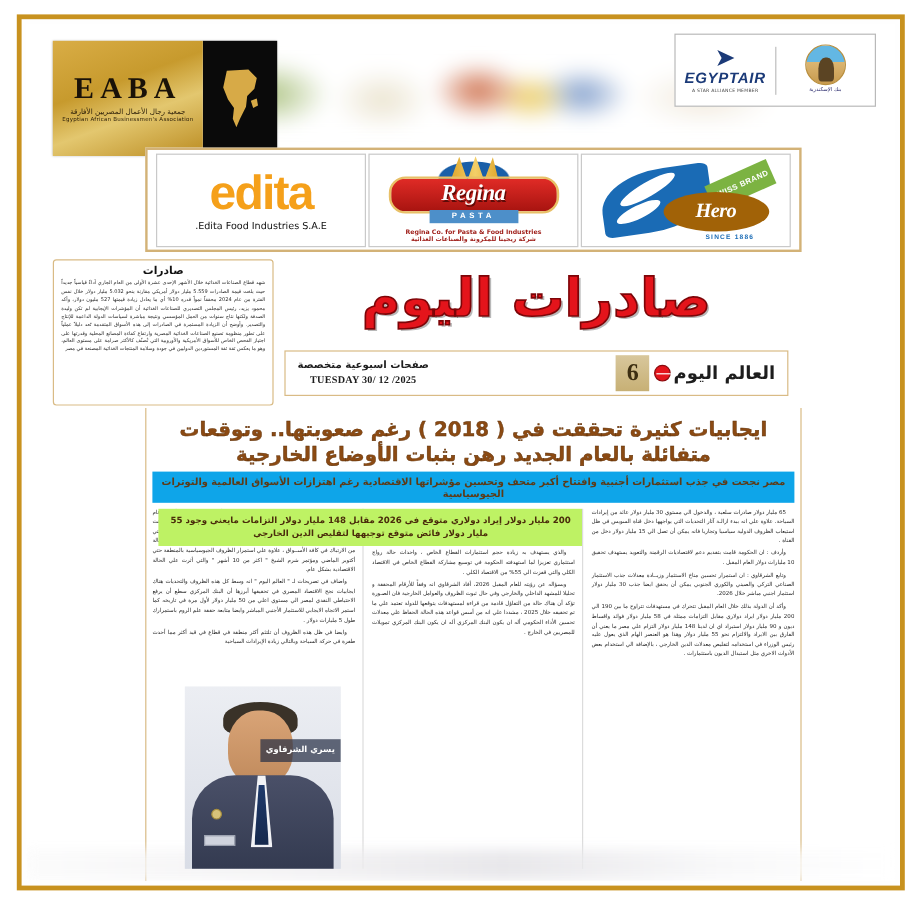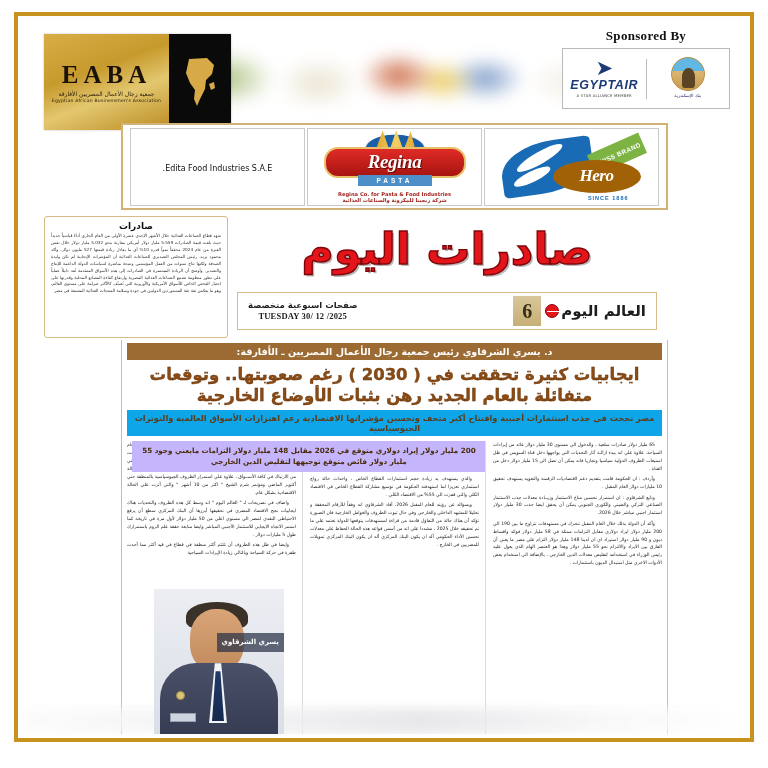--- a/index.html
+++ b/index.html
@@ -291,21 +291,21 @@
     flex:1; position:relative;
     font-size:4.6px; line-height:1.72; color:#1e1e1e;
     text-align:justify; overflow:hidden;
   }
   .col + .col{ border-right:1px solid #dcdcdc; padding-right:6px; }
   .col p{ margin-bottom:2.5px; text-indent:7px; }
 
   
   .pullquote{
     position:absolute; right:33%; top:0; width:66%;
-    background:#c4b5fd; color:#4a2c0b;
+    background:#bef264; color:#4a2c0b;
     font-size:7.2px; font-weight:bold; line-height:1.55;
     padding:4px 6px; text-align:center; z-index:3;
   }
 
   
   .portrait{
     position:absolute; left:27px; bottom:0;
     width:130px; height:152px; z-index:4;
     background:linear-gradient(#f3f4f7 0%,#e9ebf0 40%,#dfe2e9 100%);
     overflow:hidden;
@@ -371,21 +371,20 @@
       </svg>
     </div>
     <div class="eaba-gold">
       <div class="eaba-letters">EABA</div>
       <div class="eaba-ar">جمعية رجال الأعمال المصريين الأفارقة</div>
       <div class="eaba-en">Egyptian African Businessmen's Association</div>
     </div>
   </div>
 
   <div class="sponsored">
-    <div class="sponsored-title">Sponsored By</div>
     <div class="sponsor-box">
       <div class="sp-half">
         <div class="bank-mark"></div>
         <div class="bank-ar">بنك الإسكندرية</div>
       </div>
       <div class="sp-div"></div>
       <div class="sp-half">
         <div class="ea-bird">➤</div>
         <div class="ea-name">EGYPTAIR</div>
         <div class="ea-star">A STAR ALLIANCE MEMBER</div>
@@ -413,20 +412,21 @@
           <span class="reg-name">Regina</span>
         </div>
         <div class="reg-pasta">PASTA</div>
       </div>
       <div class="reg-cap1">Regina Co. for Pasta &amp; Food Industries</div>
       <div class="reg-cap2">شركة ريجينا للمكرونة والصناعات الغذائية</div>
     </div>
 
     <div class="brand-cell brand-edita">
       <div class="edita-wrap">
+        <div class="edita-logo">edita</div>
         <div class="edita-cap">Edita Food Industries S.A.E.</div>
       </div>
     </div>
   </div>
 
   <div class="exports">
     <div class="exports-title">صادرات</div>
     <div class="exports-body">شهد قطاع الصناعات الغذائية خلال الأشهر الإحدى عشرة الأولى من العام الجاري أداءً قياسياً جديداً حيث بلغت قيمة الصادرات 5.559 مليار دولار أمريكي مقارنة بنحو 5.032 مليار دولار خلال نفس الفترة من عام 2024 محققاً نمواً قدره 10% أي ما يعادل زيادة قيمتها 527 مليون دولار، وأكد محمود يزيد، رئيس المجلس التصديري للصناعات الغذائية أن المؤشرات الإيجابية لم تكن وليدة الصدفة ولكنها نتاج سنوات من العمل المؤسسي ونتيجة مباشرة لسياسات الدولة الداعمة للإنتاج والتصدير. وأوضح أن الزيادة المستمرة في الصادرات إلى هذه الأسواق المتقدمة تُعد دليلاً عملياً على تطور منظومة تصنيع الصناعات الغذائية المصرية وارتفاع كفاءة المصانع المحلية وقدرتها على اجتياز الفحص الخاص للأسواق الأمريكية والأوروبية التي تُصنّف كالأكثر صرامة على مستوى العالم، وهو ما يعكس ثقة ثقة المستوردين الدوليين في جودة وسلامة المنتجات الغذائية المصنعة في مصر</div>
   </div>
 
@@ -442,22 +442,21 @@
       </div>
       <div class="page-num">6</div>
     </div>
     <div class="meta-left">
       <div class="meta-ar">صفحات اسبوعية متخصصة</div>
       <div class="meta-en">TUESDAY 30/ 12 /2025</div>
     </div>
   </div>
 
   <div class="article">
-    <div class="kicker">د. يسري الشرقاوي رئيس جمعية رجال الأعمال المصريين ـ الأفارقة:</div>
-    <div class="headline">ايجابيات كثيرة تحققت في ( 2030 ) رغم صعوبتها.. وتوقعات متفائلة بالعام الجديد رهن بثبات الأوضاع الخارجية</div>
+    <div class="headline">ايجابيات كثيرة تحققت في ( 2018 ) رغم صعوبتها.. وتوقعات متفائلة بالعام الجديد رهن بثبات الأوضاع الخارجية</div>
     <div class="subhead">مصر نجحت في جذب استثمارات أجنبية وافتتاح أكبر متحف وتحسين مؤشراتها الاقتصادية رغم اهتزازات الأسواق العالمية والتوترات الجيوسياسية</div>
 
     <div class="cols">
 
       <div class="pullquote">200 مليار دولار إيراد دولاري متوقع في 2026 مقابل 148 مليار دولار التزامات مايعني وجود 55 مليار دولار فائض متوقع توجيهها لتقليص الدين الخارجي</div>
 
       <div class="col" id="c2">
         <p>65 مليار دولار صادرات سلعية ، والدخول الي مستوي 30 مليار دولار عائد من إيرادات السياحة. علاوة علي انه ببدء ازالـة آثار التحديات التي يواجهها دخل قناة السويس في ظل استيعاب الظروف الدولية سياسيا وتجاريا فانه يمكن أن تصل الي 15 مليار دولار دخل من القناة .</p>
         <p>وأردف : ان الحكومة قامت بتقديم دعم لاقتصاديات الرقمنة والتعويد يستهدف تحقيق 10 مليارات دولار العام المقبل .</p>
         <p>وتابع الشرقاوي : ان استمرار تحسين مناخ الاستثمار وزيــادة معدلات جذب الاستثمار الصناعي التركي والصيني والكوري الجنوبي يمكن أن يحقق ايضا جذب 30 مليار دولار استثمار اجنبي مباشر خلال 2026.</p>

